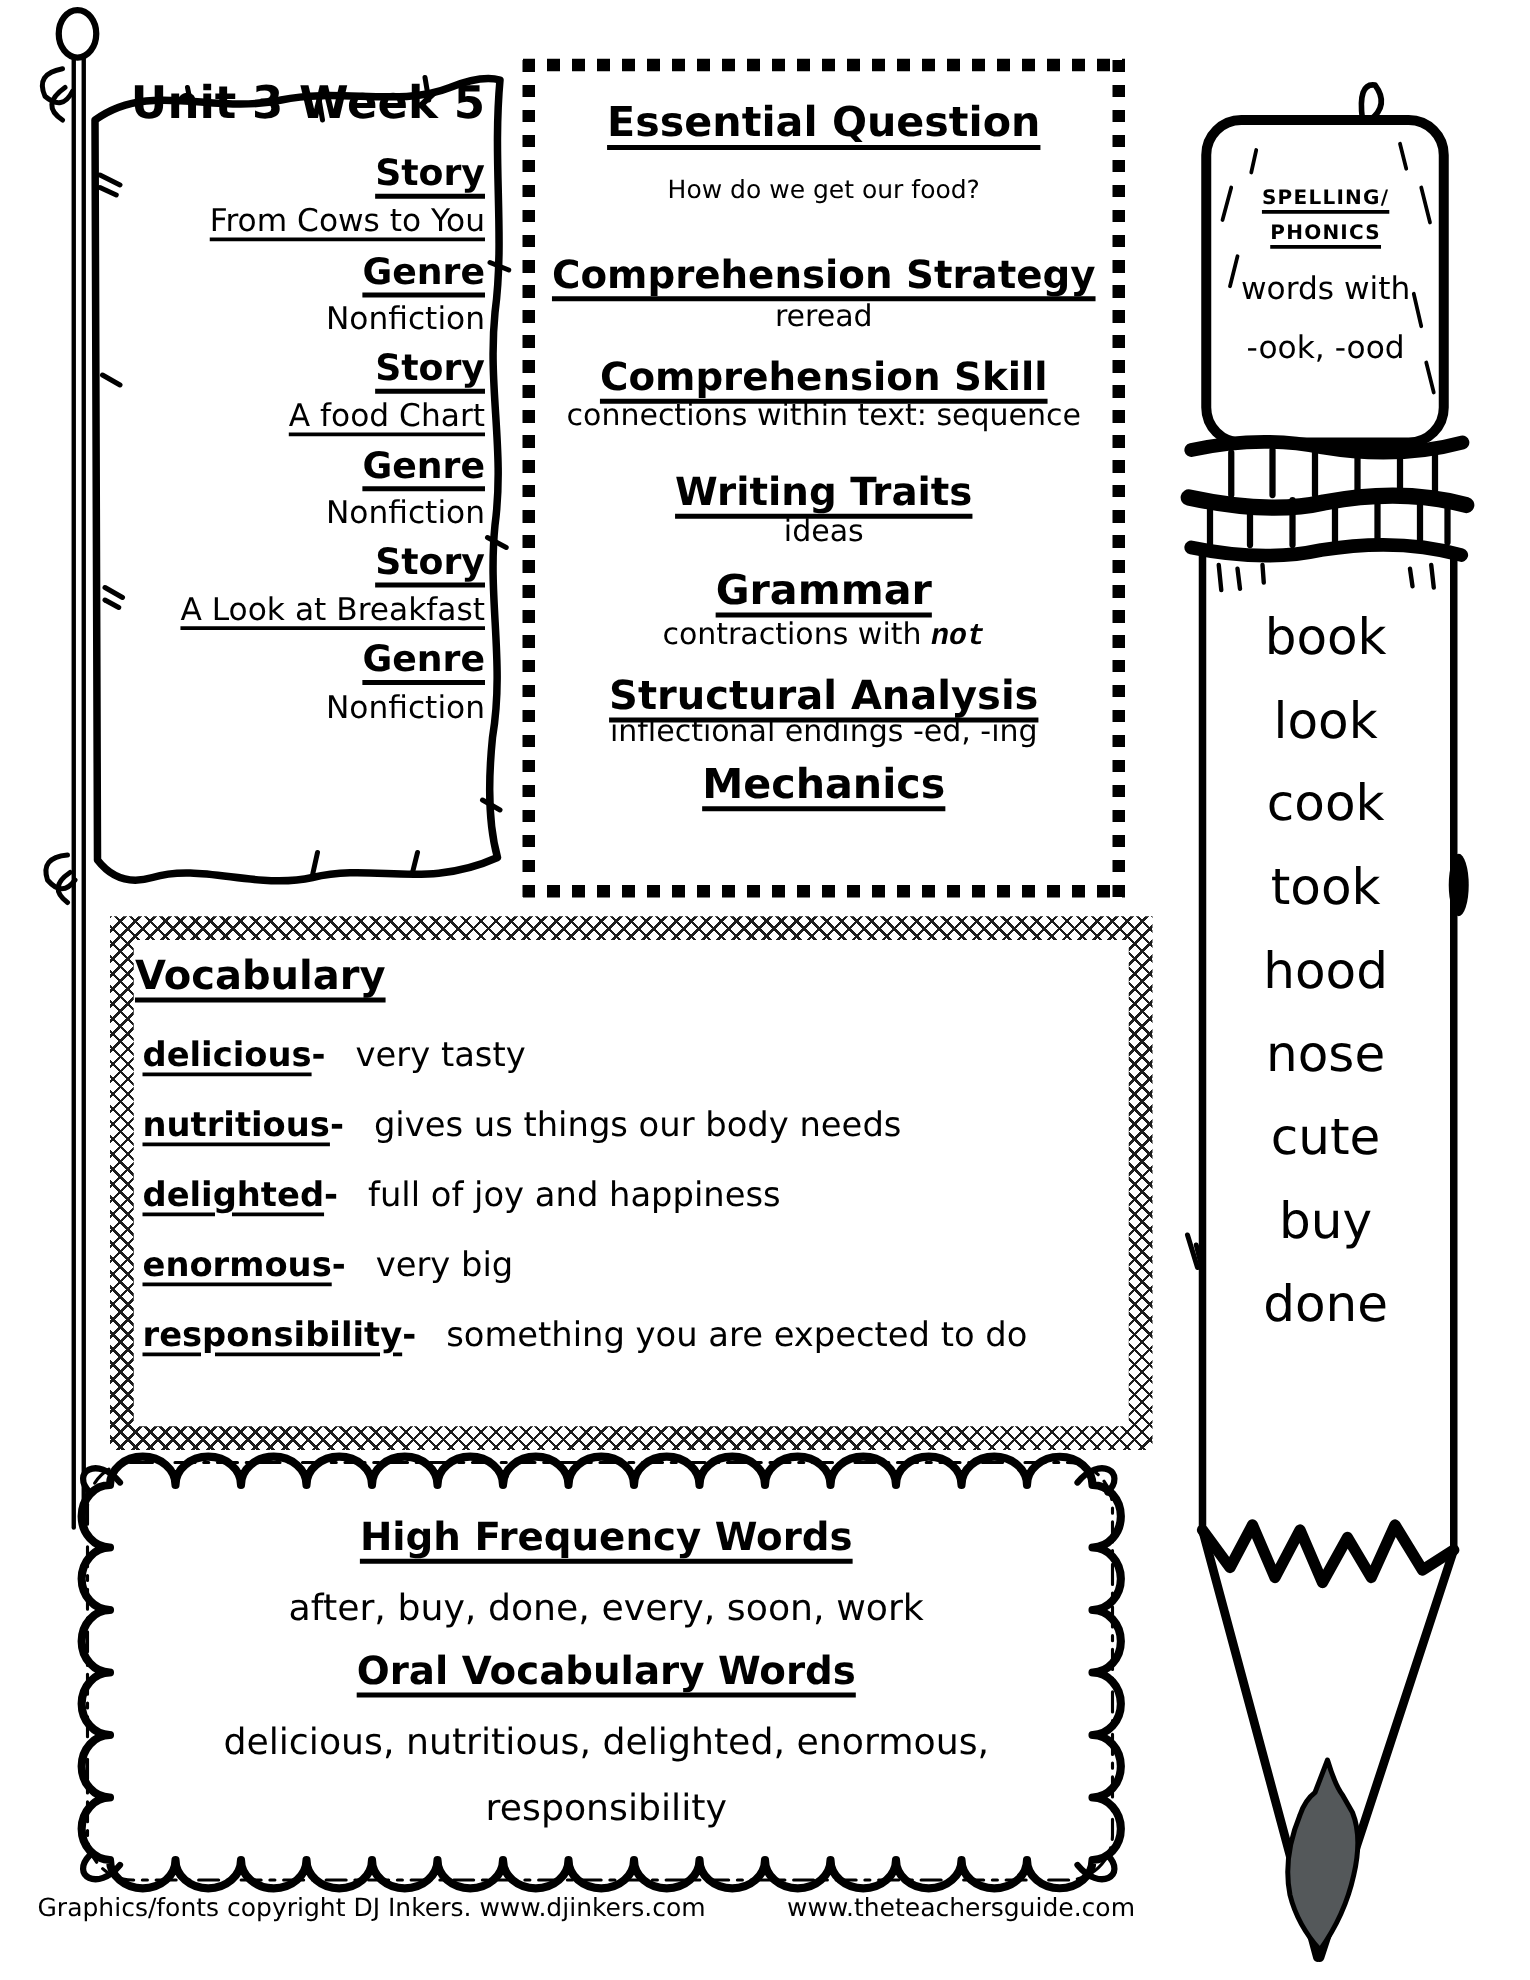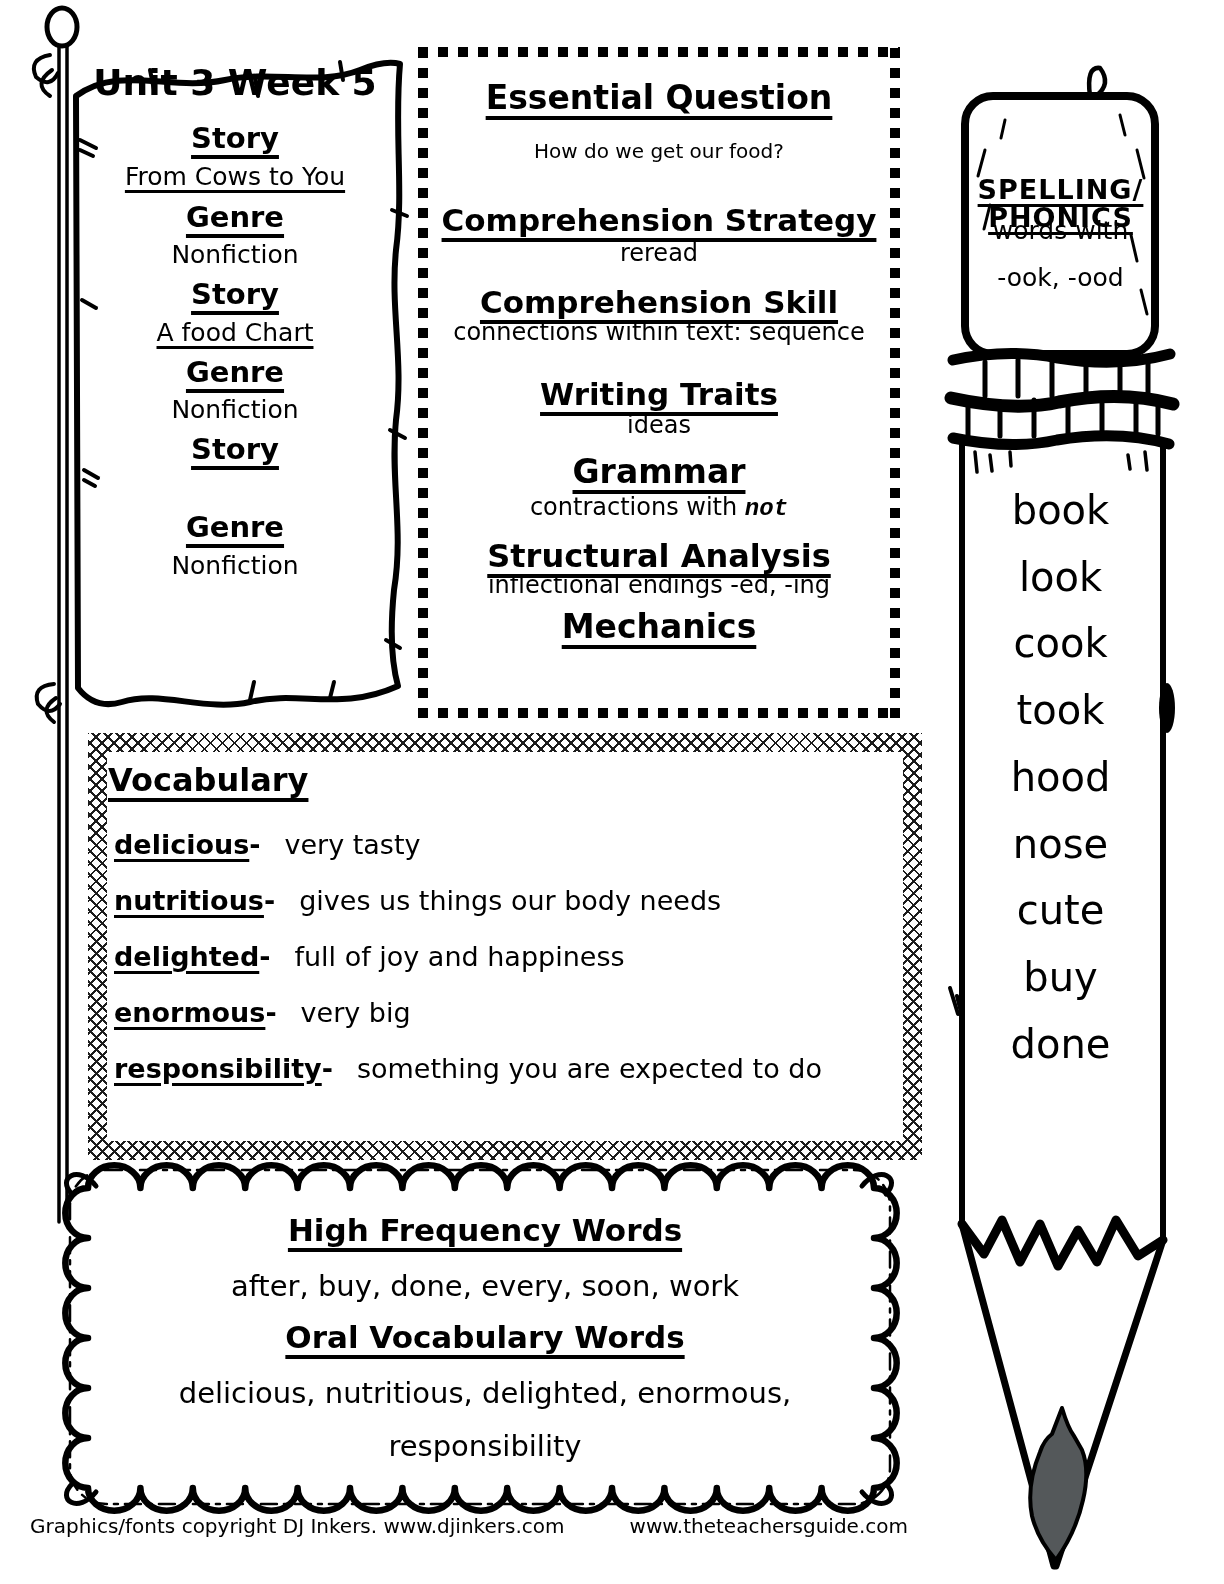--- a/index.html
+++ b/index.html
@@ -4,39 +4,39 @@
 <style>
   html,body{margin:0;padding:0;background:#fff;}
   .page{position:relative;width:1224px;height:1584px;background:#fff;color:#000;
         font-family:"DejaVu Sans",sans-serif;overflow:hidden;}
   .art{position:absolute;left:0;top:0;z-index:1;}
   .txt{position:absolute;z-index:2;}
   .u-big{text-decoration:underline;text-decoration-thickness:3.5px;text-underline-offset:7px;}
   .u-sm{text-decoration:underline;text-decoration-thickness:2.5px;text-underline-offset:5px;}
 
   
-  .banner-line{position:absolute;left:82px;width:306px;text-align:center;z-index:2;}
+  .banner-line{position:absolute;left:82px;width:306px;text-align:right;z-index:2;}
   .b-title{font-size:36px;font-weight:700;line-height:42px;}
   .b-h{font-size:29px;font-weight:700;line-height:38px;}
   .b-v{font-size:25px;line-height:34px;}
 
   
   .focus-panel{position:absolute;left:418px;top:47px;width:482px;height:671px;z-index:2;
     background:
       repeating-linear-gradient(90deg,#000 0 10px,transparent 10px 20px) left top/100% 10px no-repeat,
       repeating-linear-gradient(90deg,#000 0 10px,transparent 10px 20px) left bottom/100% 10px no-repeat,
       repeating-linear-gradient(0deg,#000 0 10px,transparent 10px 20px) left top/10px 100% no-repeat,
       repeating-linear-gradient(0deg,#000 0 10px,transparent 10px 20px) right top/10px 100% no-repeat;}
   .fp-t{position:absolute;left:0;width:100%;text-align:center;font-weight:700;font-size:31px;line-height:40px;}
   .fp-d{position:absolute;left:0;width:100%;text-align:center;font-size:24px;line-height:30px;}
   .notword{font-weight:700;font-style:italic;font-family:Liberation Mono, monospace;}
 
   
   .pencil-head{left:958px;top:144px;width:205px;text-align:center;font-weight:700;
-               font-size:27px;line-height:28px;letter-spacing:1px;margin-top:32px;}
+               font-size:16px;line-height:28px;letter-spacing:1px;}
   .pencil-sub{left:958px;width:205px;text-align:center;font-size:25px;line-height:26px;}
   .pencil-words{left:958px;top:477px;width:205px;text-align:center;font-size:40px;line-height:66.7px;}
 
   
   .vocab-hatch{position:absolute;left:88px;top:733px;width:834px;height:427px;z-index:1;
     background:
       repeating-linear-gradient(45deg,transparent 0 6.5px,#1c1c1c 6.5px 8.5px),
       repeating-linear-gradient(-45deg,transparent 0 6.5px,#1c1c1c 6.5px 8.5px);}
   .vocab-inner{position:absolute;inset:19px;background:#fff;}
   .vocab-title{left:108px;top:761px;width:800px;font-size:32px;font-weight:700;line-height:38px;}
@@ -144,20 +144,21 @@
   <div class="banner-line b-title" style="top:62px">Unit 3 Week 5</div>
   <div class="banner-line b-h u-big" style="top:119px">Story</div>
   <div class="banner-line b-v u-sm" style="top:160px">From Cows to You</div>
   <div class="banner-line b-h u-big" style="top:198px">Genre</div>
   <div class="banner-line b-v" style="top:238px">Nonfiction</div>
   <div class="banner-line b-h u-big" style="top:275px">Story</div>
   <div class="banner-line b-v u-sm" style="top:316px">A food Chart</div>
   <div class="banner-line b-h u-big" style="top:353px">Genre</div>
   <div class="banner-line b-v" style="top:393px">Nonfiction</div>
   <div class="banner-line b-h u-big" style="top:430px">Story</div>
+  <div class="banner-line b-v u-sm" style="top:471px">A Look at Breakfast</div>
   <div class="banner-line b-h u-big" style="top:508px">Genre</div>
   <div class="banner-line b-v" style="top:549px">Nonfiction</div>
 
   <div class="focus-panel">
     <div class="fp-t u-big" style="top:31px;font-size:33px">Essential Question</div>
     <div class="fp-d" style="top:89px;font-size:20px">How do we get our food?</div>
     <div class="fp-t u-big" style="top:153px">Comprehension Strategy</div>
     <div class="fp-d" style="top:191px">reread</div>
     <div class="fp-t u-big" style="top:235px">Comprehension Skill</div>
     <div class="fp-d" style="top:270px">connections within text: sequence</div>

